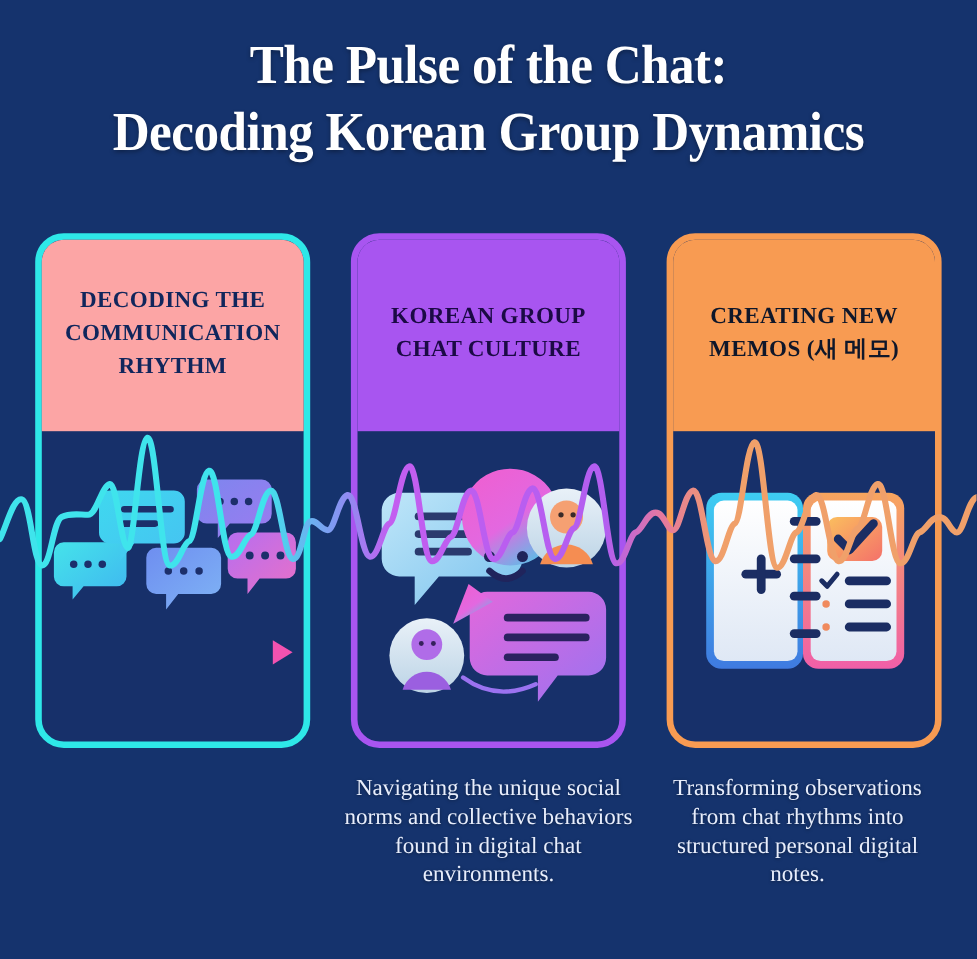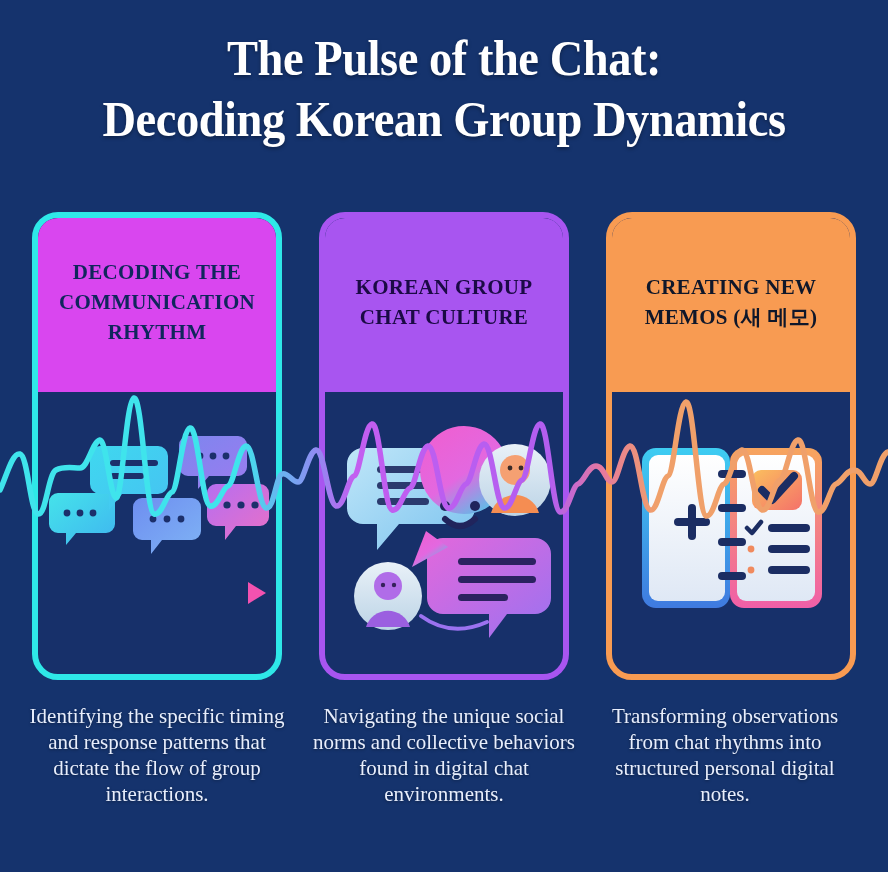--- a/index.html
+++ b/index.html
@@ -56,21 +56,21 @@
     left: -6px;
     width: 250px;
     height: 180px;
     box-sizing: border-box;
     display: flex;
     align-items: center;
     justify-content: center;
     text-align: center;
     padding: 0 12px;
   }
-  #card-0 .card-header { background: #d946ef; }
+  #card-0 .card-header { background: #fca5a5; }
   #card-1 .card-header { background: #a855f0; text-align: center; }
   #card-2 .card-header { background: #f89b52; }
 
   .card-header-text {
     font-weight: bold;
     font-size: 21px;
     line-height: 30px;
     letter-spacing: 0.3px;
   }
   #card-0 .card-header-text { color: #10265c; }
@@ -342,17 +342,16 @@
          C528 96, 532 44, 540 42 C548 40, 552 128, 560 130 C568 132, 572 104, 578 102
          C584 100, 588 84, 596 84 C604 84, 606 100, 612 100
          C618 100, 622 66, 630 64 C638 62, 642 126, 650 128 C658 130, 662 96, 668 94
          C674 92, 678 22, 686 20 C694 18, 698 132, 706 134 C714 136, 718 104, 724 102
          C730 100, 734 70, 742 68 C750 66, 754 126, 762 128 C770 130, 774 100, 780 98
          C786 96, 790 60, 798 58 C806 56, 810 128, 818 130 C826 132, 830 104, 836 102
          C842 100, 846 88, 854 88 C862 88, 864 102, 870 102
          C876 102, 880 72, 888 70"></path>
   </svg>
 
-  <div class="caption" id="caption-0">Identifying the specific timing and response patterns that dictate the flow of group interactions.</div>
   <div class="caption" id="caption-1">Navigating the unique social norms and collective behaviors found in digital chat environments.</div>
   <div class="caption" id="caption-2">Transforming observations from chat rhythms into structured personal digital notes.</div>
 
 </div>
 
 </body></html>

